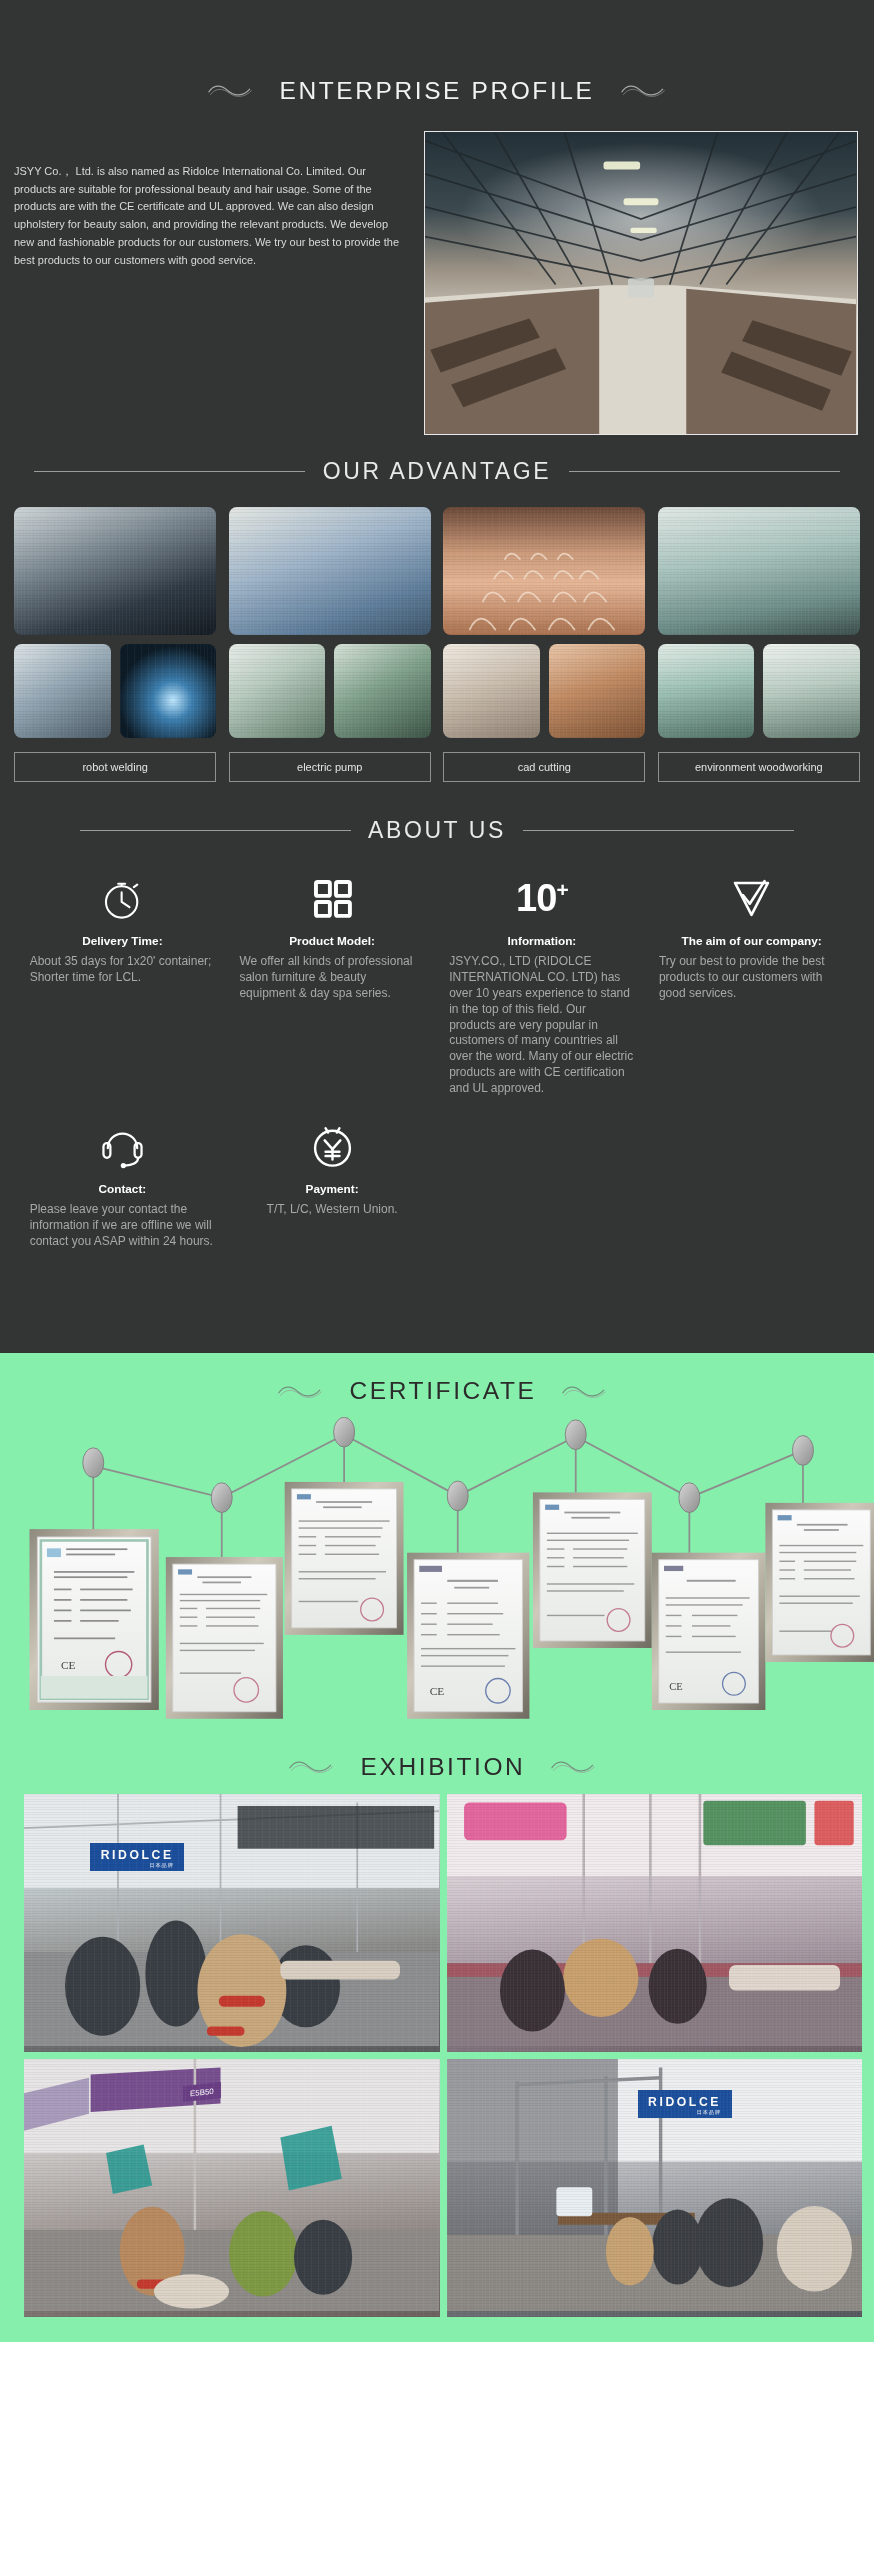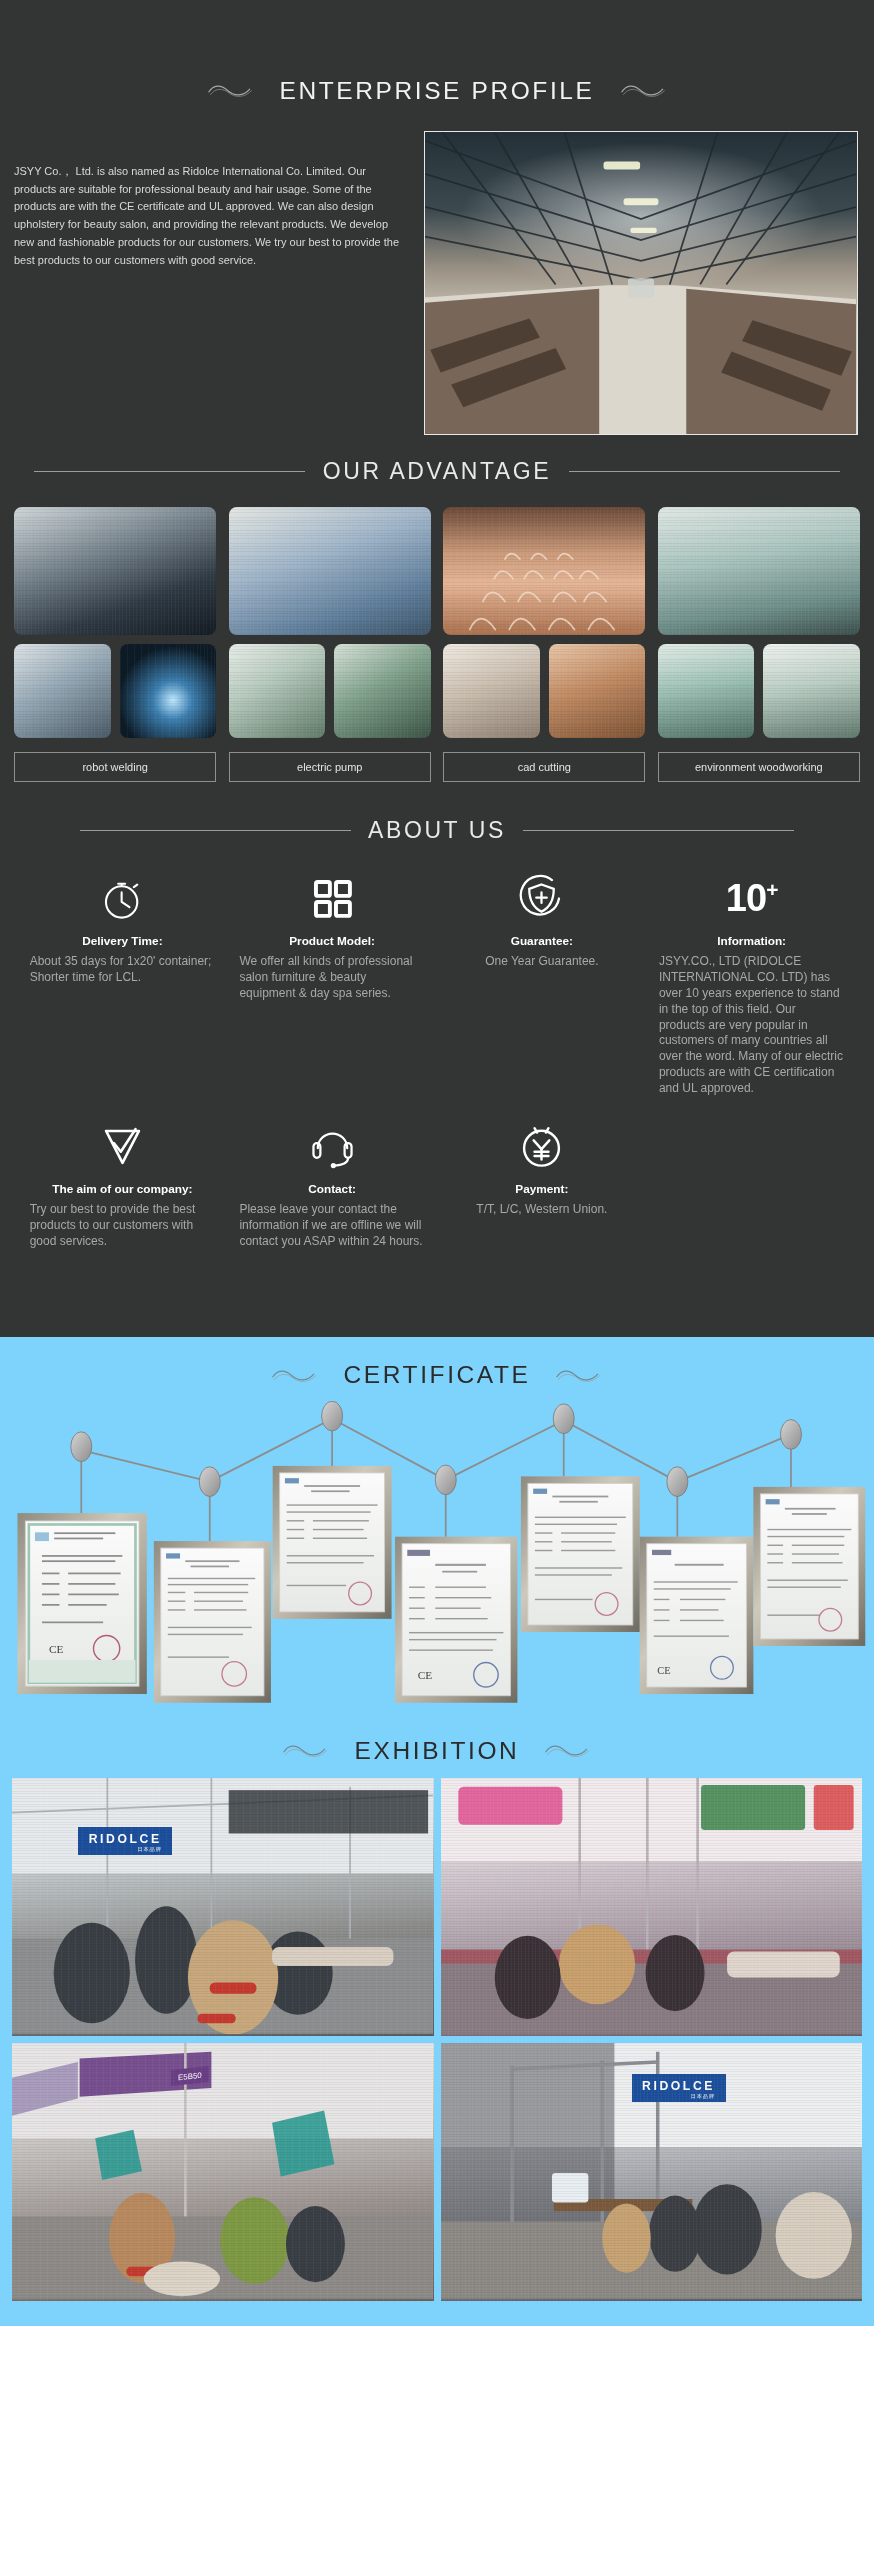--- a/index.html
+++ b/index.html
@@ -8,21 +8,21 @@
     background: #fff;
     font-family: "Liberation Sans", sans-serif;
     -webkit-font-smoothing: antialiased;
   }
   .page { width: 874px; position: relative; }
 
   
   .dark-panel {
     background: #333434;
     position: relative;
-    padding-bottom: 35px;
+    padding-bottom: 51px;
   }
   
   .wave-top { display:block; width:874px; height:52px; }
   .wave-bottom { display:block; width:874px; height:44px; margin-top:-0.9px;}
 
   
   .sec-head {
     display: flex;
     align-items: center;
     justify-content: center;
@@ -127,21 +127,21 @@
     line-height: 1.32;
     margin-top: 6.1px;
     align-self: stretch;
     text-align: left;
   }
   .feat-body.center { text-align: center; }
   .num-plus { color: #fff; font-size: 38px; font-weight: bold; line-height: 1; letter-spacing: -0.9px; }
   .num-plus sup { font-size: 21px; vertical-align: super; }
 
   
-  .light-sec { background: #7dd3fc; padding-bottom: 5.2px; }
+  .light-sec { background: #86efac; padding-bottom: 5.2px; padding-left: 12px; }
   .sec-head-dark .txt { color: #2b2b2b; font-weight: 300; }
   .sec-head-dark .orn { opacity: .7; }
 
   
   .cert-stage { position: relative; height: 302px; margin: 3.5px 0 3.5px 0; }
   .cert-stage svg { display: block; }
 
   
   .exh-grid {
     display: grid;
@@ -386,31 +386,20 @@
             <rect x="31" y="8" width="16" height="16" rx="2"></rect>
             <rect x="8" y="31" width="16" height="16" rx="2"></rect>
             <rect x="31" y="31" width="16" height="16" rx="2"></rect>
           </svg>
         </div>
         <div class="feat-title">Product Model:</div>
         <div class="feat-body">We offer all kinds of professional salon furniture &amp; beauty equipment &amp; day spa series.</div>
       </div>
 
 
-      <div class="feat">
-        <div class="feat-icon">
-          <svg width="49" height="49" viewBox="0 0 56 56" fill="none" stroke="#fff" stroke-width="2.6">
-            <path d="M40,7 A22,22 0 1 0 48,28" stroke-linecap="round"></path>
-            <path d="M28,12 L42,17 C42,31 36,39 28,43 C20,39 14,31 14,17 Z"></path>
-            <path d="M28,21 L28,33 M22,27 L34,27" stroke-linecap="round"></path>
-          </svg>
-        </div>
-        <div class="feat-title">Guarantee:</div>
-        <div class="feat-body center">One Year Guarantee.</div>
-      </div>
 
       <div class="feat">
         <div class="feat-icon">
           <div class="num-plus">
             <span>10</span><sup>+</sup>
           </div>
         </div>
         <div class="feat-title">Information:</div>
         <div class="feat-body">JSYY.CO., LTD (RIDOLCE INTERNATIONAL CO. LTD) has over 10 years experience to stand in the top of this field. Our products are very popular in customers of many countries all over the word. Many of our electric products are with CE certification and UL approved.</div>
       </div>

